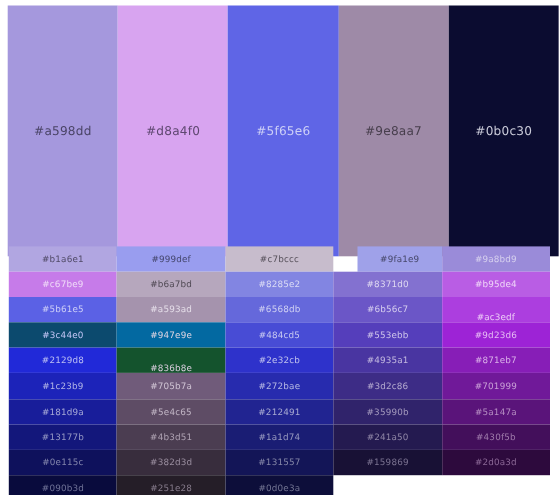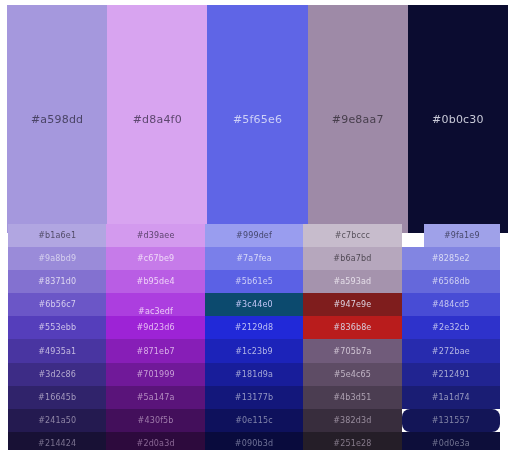--- a/index.html
+++ b/index.html
@@ -84,41 +84,35 @@
       </div>
       <div class="main-swatch" style="background: rgb(11, 12, 48);">
         <span class="main-swatch-label" style="color: rgb(201, 202, 216);">#0b0c30</span>
       </div>
     </div>
 
   <div id="shades-grid">
       <div class="shade-cell" style="background: rgb(177, 166, 225);">
         <span class="shade-label" style="color: rgb(81, 75, 104);">#b1a6e1</span>
       </div>
-      <div class="shade-cell" style="background: rgb(211, 154, 238);">
-        <span class="shade-label" style="color: rgb(92, 67, 110);">#d39aee</span>
-      </div>
       <div class="shade-cell" style="background: rgb(153, 157, 239);">
         <span class="shade-label" style="color: rgb(69, 71, 110);">#999def</span>
       </div>
       <div class="shade-cell" style="background: rgb(199, 188, 204);">
         <span class="shade-label" style="color: rgb(89, 83, 93);">#c7bccc</span>
       </div>
       <div class="shade-cell" style="background: rgb(159, 161, 233); margin-left: 22px;">
         <span class="shade-label" style="color: rgb(71, 72, 107);">#9fa1e9</span>
       </div>
       <div class="shade-cell" style="background: rgb(154, 139, 217);">
         <span class="shade-label" style="color: rgb(214, 208, 238);">#9a8bd9</span>
       </div>
       <div class="shade-cell" style="background: rgb(198, 123, 233);">
         <span class="shade-label" style="color: rgb(239, 217, 248);">#c67be9</span>
       </div>
-      <div class="shade-cell" style="background: rgb(122, 127, 234);">
-        <span class="shade-label" style="color: rgb(216, 218, 248);">#7a7fea</span>
-      </div>
       <div class="shade-cell" style="background: rgb(182, 167, 189);">
         <span class="shade-label" style="color: rgb(81, 74, 85);">#b6a7bd</span>
       </div>
       <div class="shade-cell" style="background: rgb(130, 133, 226);">
         <span class="shade-label" style="color: rgb(218, 219, 245);">#8285e2</span>
       </div>
       <div class="shade-cell" style="background: rgb(131, 113, 208);">
         <span class="shade-label" style="color: rgb(222, 216, 241);">#8371d0</span>
       </div>
       <div class="shade-cell" style="background: rgb(185, 93, 228);">
@@ -135,36 +129,36 @@
       </div>
       <div class="shade-cell" style="background: rgb(107, 86, 199);">
         <span class="shade-label" style="color: rgb(213, 205, 239);">#6b56c7</span>
       </div>
       <div class="shade-cell" style="background: rgb(172, 62, 223); align-items: flex-end;">
         <span class="shade-label" style="color: rgb(236, 201, 247);">#ac3edf</span>
       </div>
       <div class="shade-cell" style="background: #0c4a6e;">
         <span class="shade-label" style="color: rgb(195, 198, 246);">#3c44e0</span>
       </div>
-      <div class="shade-cell" style="background: #7f1d1d;">
+      <div class="shade-cell" style="background: #0369a1;">
         <span class="shade-label" style="color: rgb(222, 213, 226);">#947e9e</span>
       </div>
       <div class="shade-cell" style="background: rgb(72, 76, 213);">
         <span class="shade-label" style="color: rgb(199, 200, 241);">#484cd5</span>
       </div>
       <div class="shade-cell" style="background: rgb(85, 62, 187);">
         <span class="shade-label" style="color: rgb(205, 195, 234);">#553ebb</span>
       </div>
       <div class="shade-cell" style="background: rgb(157, 35, 214);">
         <span class="shade-label" style="color: rgb(230, 187, 244);">#9d23d6</span>
       </div>
       <div class="shade-cell" style="background: rgb(33, 41, 216);">
         <span class="shade-label" style="color: rgb(188, 191, 244);">#2129d8</span>
       </div>
-      <div class="shade-cell" style="background: #b91c1c;">
+      <div class="shade-cell" style="background: #14532d; align-items: flex-end;">
         <span class="shade-label" style="color: rgb(216, 205, 220);">#836b8e</span>
       </div>
       <div class="shade-cell" style="background: rgb(46, 50, 203);">
         <span class="shade-label" style="color: rgb(190, 192, 238);">#2e32cb</span>
       </div>
       <div class="shade-cell" style="background: rgb(73, 53, 161);">
         <span class="shade-label" style="color: rgb(194, 184, 223);">#4935a1</span>
       </div>
       <div class="shade-cell" style="background: rgb(135, 30, 183);">
         <span class="shade-label" style="color: rgb(217, 174, 232);">#871eb7</span>
@@ -187,21 +181,21 @@
       <div class="shade-cell" style="background: rgb(24, 29, 154);">
         <span class="shade-label" style="color: rgb(165, 168, 214);">#181d9a</span>
       </div>
       <div class="shade-cell" style="background: rgb(94, 76, 101);">
         <span class="shade-label" style="color: rgb(192, 180, 196);">#5e4c65</span>
       </div>
       <div class="shade-cell" style="background: rgb(33, 36, 145);">
         <span class="shade-label" style="color: rgb(168, 170, 210);">#212491</span>
       </div>
       <div class="shade-cell" style="background: rgb(48, 35, 107);">
-        <span class="shade-label" style="color: rgb(163, 153, 189);">#16645b</span>
+        <span class="shade-label" style="color: rgb(163, 153, 189);">#35990b</span>
       </div>
       <div class="shade-cell" style="background: rgb(90, 20, 122);">
         <span class="shade-label" style="color: rgb(181, 141, 194);">#5a147a</span>
       </div>
       <div class="shade-cell" style="background: rgb(19, 23, 123);">
         <span class="shade-label" style="color: rgb(148, 151, 195);">#13177b</span>
       </div>
       <div class="shade-cell" style="background: rgb(75, 61, 81);">
         <span class="shade-label" style="color: rgb(173, 161, 177);">#4b3d51</span>
       </div>
@@ -213,25 +207,25 @@
       </div>
       <div class="shade-cell" style="background: rgb(67, 15, 91);">
         <span class="shade-label" style="color: rgb(159, 123, 171);">#430f5b</span>
       </div>
       <div class="shade-cell" style="background: rgb(14, 17, 92);">
         <span class="shade-label" style="color: rgb(129, 132, 171);">#0e115c</span>
       </div>
       <div class="shade-cell" style="background: rgb(56, 45, 61);">
         <span class="shade-label" style="color: rgb(153, 141, 158);">#382d3d</span>
       </div>
-      <div class="shade-cell" style="background: rgb(19, 21, 87); border-radius: 8px;">
+      <div class="shade-cell" style="background: rgb(19, 21, 87);">
         <span class="shade-label" style="color: rgb(132, 134, 167);">#131557</span>
       </div>
       <div class="shade-cell" style="background: rgb(24, 17, 53);">
-        <span class="shade-label" style="color: rgb(122, 114, 144);">#214424</span>
+        <span class="shade-label" style="color: rgb(122, 114, 144);">#159869</span>
       </div>
       <div class="shade-cell" style="background: rgb(45, 10, 61);">
         <span class="shade-label" style="color: rgb(138, 103, 149);">#2d0a3d</span>
       </div>
       <div class="shade-cell" style="background: rgb(9, 11, 61);">
         <span class="shade-label" style="color: rgb(110, 113, 150);">#090b3d</span>
       </div>
       <div class="shade-cell" style="background: rgb(37, 30, 40);">
         <span class="shade-label" style="color: rgb(133, 122, 138);">#251e28</span>
       </div>

